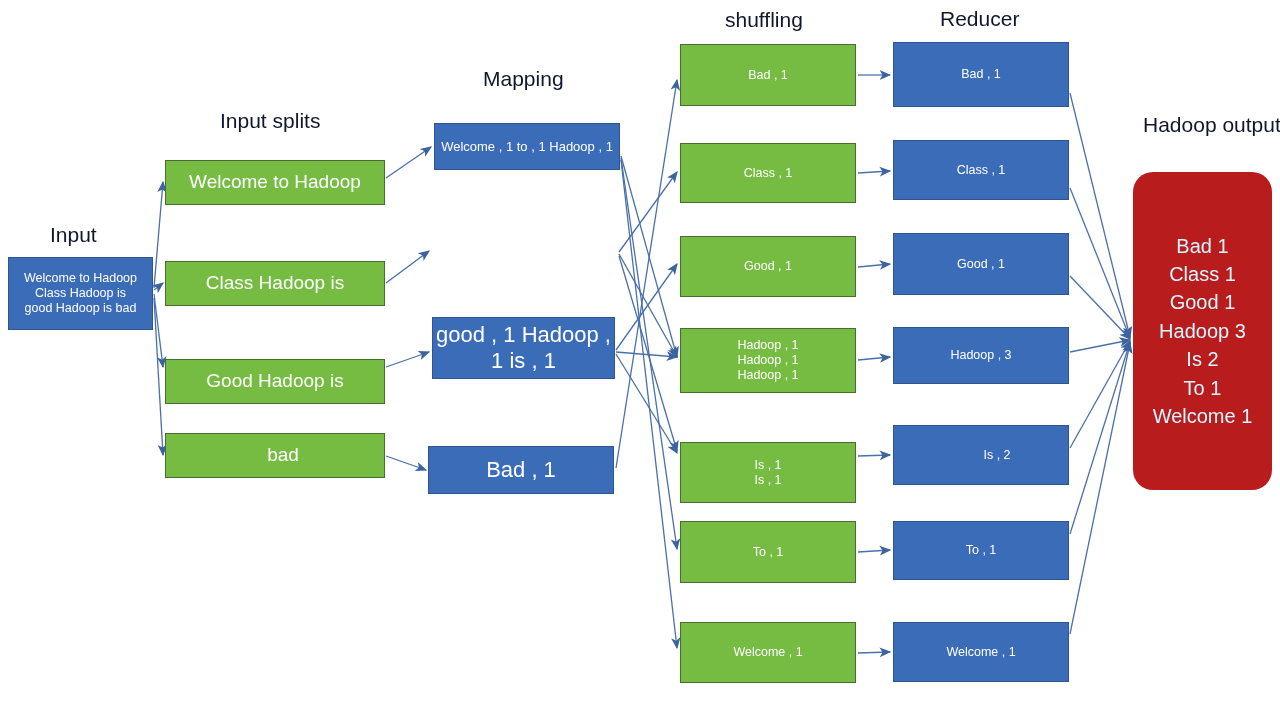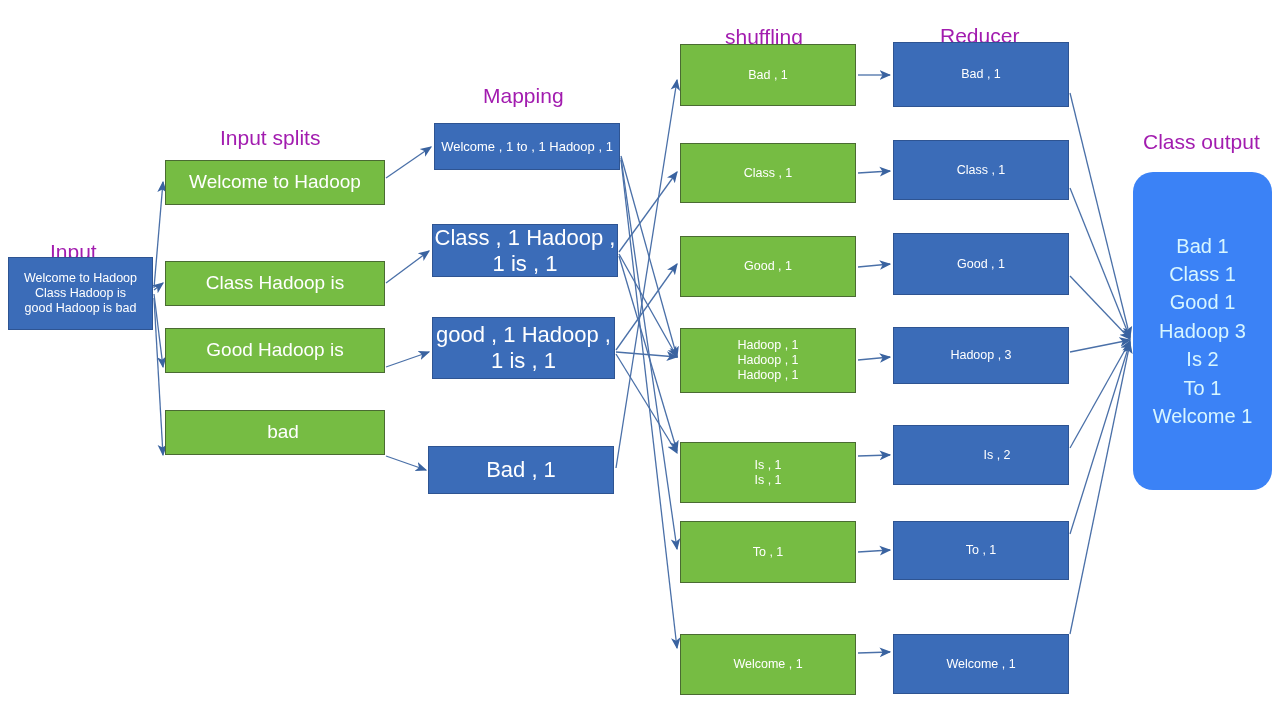--- a/index.html
+++ b/index.html
@@ -12,26 +12,25 @@
   }
   #stage{position:relative;width:1280px;height:720px;}
 
   svg#wires{
     position:absolute;left:0;top:0;width:1280px;height:720px;
     pointer-events:none;
   }
 
   .lbl{
     position:absolute;
-    color:#a21caf;
+    color:#0f172a;
     font-size:21px;
     font-weight:400;
     white-space:nowrap;
     line-height:1;
-    margin-top:17px;
   }
 
   .box{
     position:absolute;
     box-sizing:border-box;
     display:flex;
     align-items:center;
     justify-content:center;
     text-align:center;
     color:#ffffff;
@@ -42,50 +41,50 @@
   .green{ background:#76bc43; border:1px solid #4a6b32; }
   .blue { background:#3b6cb8; border:1px solid #2e5492; }
 
   .input-box{
     left:8px;top:257px;width:145px;height:73px;
     font-size:12.5px;
   }
   .split{ left:165px;width:220px;height:45px; font-size:19px; }
   .split-1{ top:160px; }
   .split-2{ top:261px; }
-  .split-3{ top:328px; }
-  .split-4{ top:410px;padding-left:16px; }
+  .split-3{ top:359px; }
+  .split-4{ top:433px;padding-left:16px; }
   .map-1{ left:434px;top:123px;width:186px;height:47px; font-size:13px;text-align:center; }
   .map-2{ left:432px;top:224px;width:186px;height:53px; font-size:22px; }
   .map-3{ left:432px;top:317px;width:183px;height:62px; font-size:22px; }
   .map-4{ left:428px;top:446px;width:186px;height:48px; font-size:22px; }
 
   .shuf{ left:680px;width:176px; font-size:12.5px; }
   .red { left:893px;width:176px; font-size:12.5px; }
 
   .row-1{ top:44px;  height:62px; }
   .row-2{ top:143px; height:60px; }
   .row-3{ top:236px; height:61px; }
   .row-4{ top:328px; height:65px; }
   .row-5{ top:442px; height:61px; }
   .row-6{ top:521px; height:62px; }
-  .row-7{ top:622px; height:61px;margin-top:12px; }
+  .row-7{ top:622px; height:61px; }
 
   .red.row-1{ top:42px;  height:65px; }
   .red.row-2{ top:140px; height:60px; }
   .red.row-3{ top:233px; height:62px; }
   .red.row-4{ top:327px; height:57px; }
   .red.row-5{ top:425px; height:60px;padding-left:32px; }
   .red.row-6{ top:521px; height:59px; }
   .red.row-7{ top:622px; height:60px; }
 
   .final-box{
     position:absolute;
     left:1133px;top:172px;width:139px;height:318px;
-    background:#3b82f6;
+    background:#b91c1c;
     border-radius:20px;
     display:flex;align-items:center;justify-content:center;
     text-align:center;
     color:#d7f6ff;
     font-size:20px;
     line-height:1.42;
     white-space:pre-line;
     box-sizing:border-box;
   }
 
@@ -149,33 +148,32 @@
       <path d="M1070,534 L1130,342"></path>
       <path d="M1070,634 L1130,343"></path>
     </g>
   </svg>
 
   <div class="lbl lbl-input">Input</div>
   <div class="lbl lbl-splits">Input splits</div>
   <div class="lbl lbl-mapping">Mapping</div>
   <div class="lbl lbl-shuffling">shuffling</div>
   <div class="lbl lbl-reducer">Reducer</div>
-  <div class="lbl lbl-final">Class output</div>
+  <div class="lbl lbl-final">Hadoop output</div>
 
   <div class="box blue input-box">Welcome to Hadoop
 Class Hadoop is
 good Hadoop is bad</div>
 
   <div class="box green split split-1">Welcome to Hadoop</div>
   <div class="box green split split-2">Class Hadoop is</div>
   <div class="box green split split-3">Good Hadoop is</div>
   <div class="box green split split-4">bad</div>
 
   <div class="box blue map-1">Welcome , 1 to , 1 Hadoop , 1</div>
-  <div class="box blue map-2">Class , 1 Hadoop , 1 is , 1</div>
   <div class="box blue map-3">good , 1 Hadoop , 1 is , 1</div>
   <div class="box blue map-4">Bad , 1</div>
 
   <div class="box green shuf row-1">Bad , 1</div>
   <div class="box green shuf row-2">Class , 1</div>
   <div class="box green shuf row-3">Good , 1</div>
   <div class="box green shuf row-4">Hadoop , 1
 Hadoop , 1
 Hadoop , 1</div>
   <div class="box green shuf row-5">Is , 1

